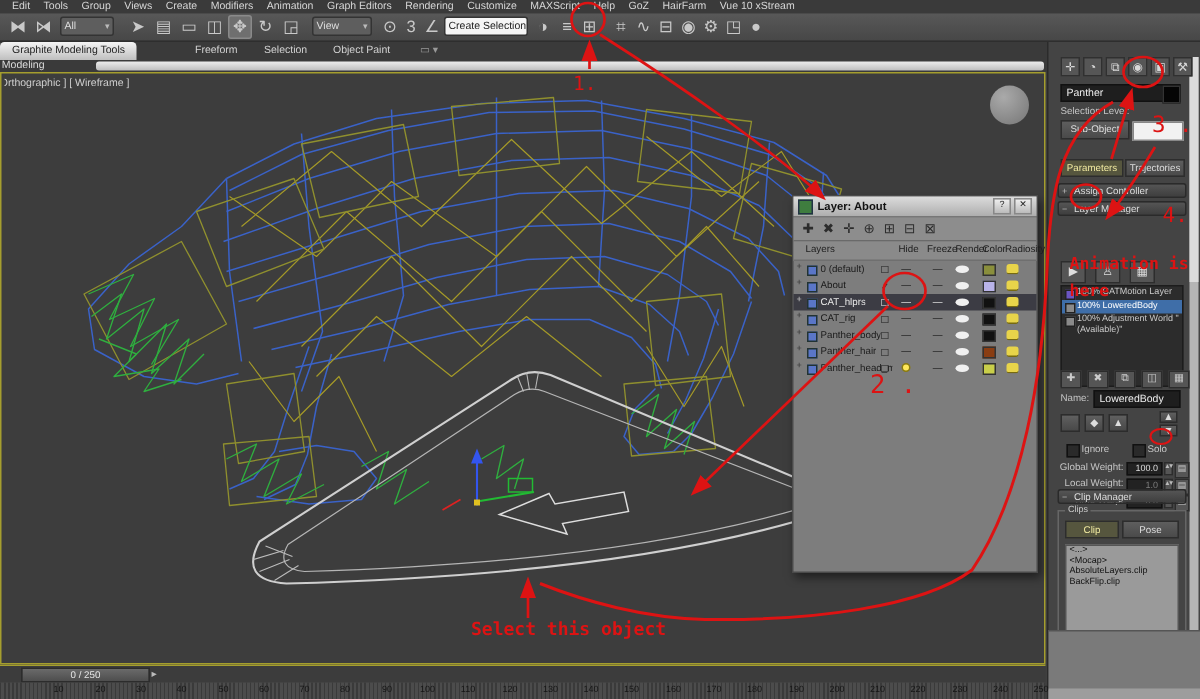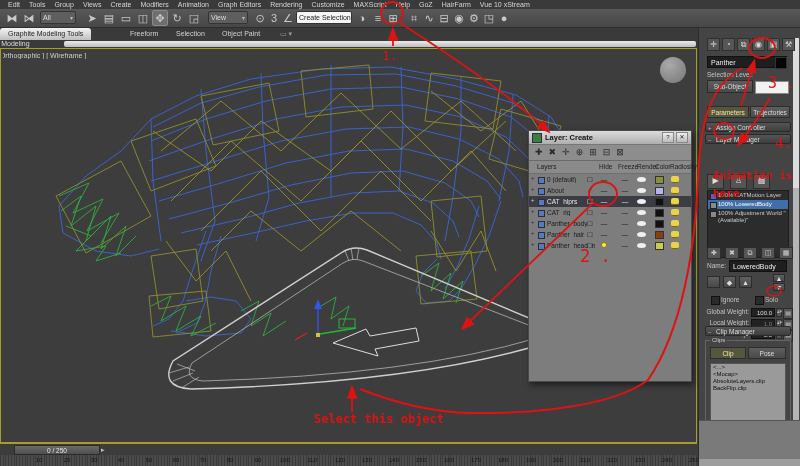--- a/index.html
+++ b/index.html
@@ -267,21 +267,21 @@
         <rect x="338" y="318" width="16" height="9" stroke="#22bb33" stroke-width="1"></rect>
         <line x1="306" y1="332" x2="294" y2="339" stroke="#dd2222" stroke-width="1.2"></line>
         <rect x="315" y="332" width="4" height="4" fill="#e0c020"></rect>
       </g>
     </svg>
   </div>
 
   <div class="abs dlg">
     <div class="dlg-title">
       <span class="dlg-ico"></span>
-      <b>Layer: Create</b>
+      <b>Layer: About</b>
       <span class="dlg-btn">?</span>
       <span class="dlg-btn">✕</span>
     </div>
     <div class="dlg-tools">
 
     <span><i style="font-style:normal">✚</i></span>
         <span><i style="font-style:normal">✖</i></span>
         <span><i style="font-style:normal">✛</i></span>
         <span><i style="font-style:normal">⊕</i></span>
         <span><i style="font-style:normal">⊞</i></span>

